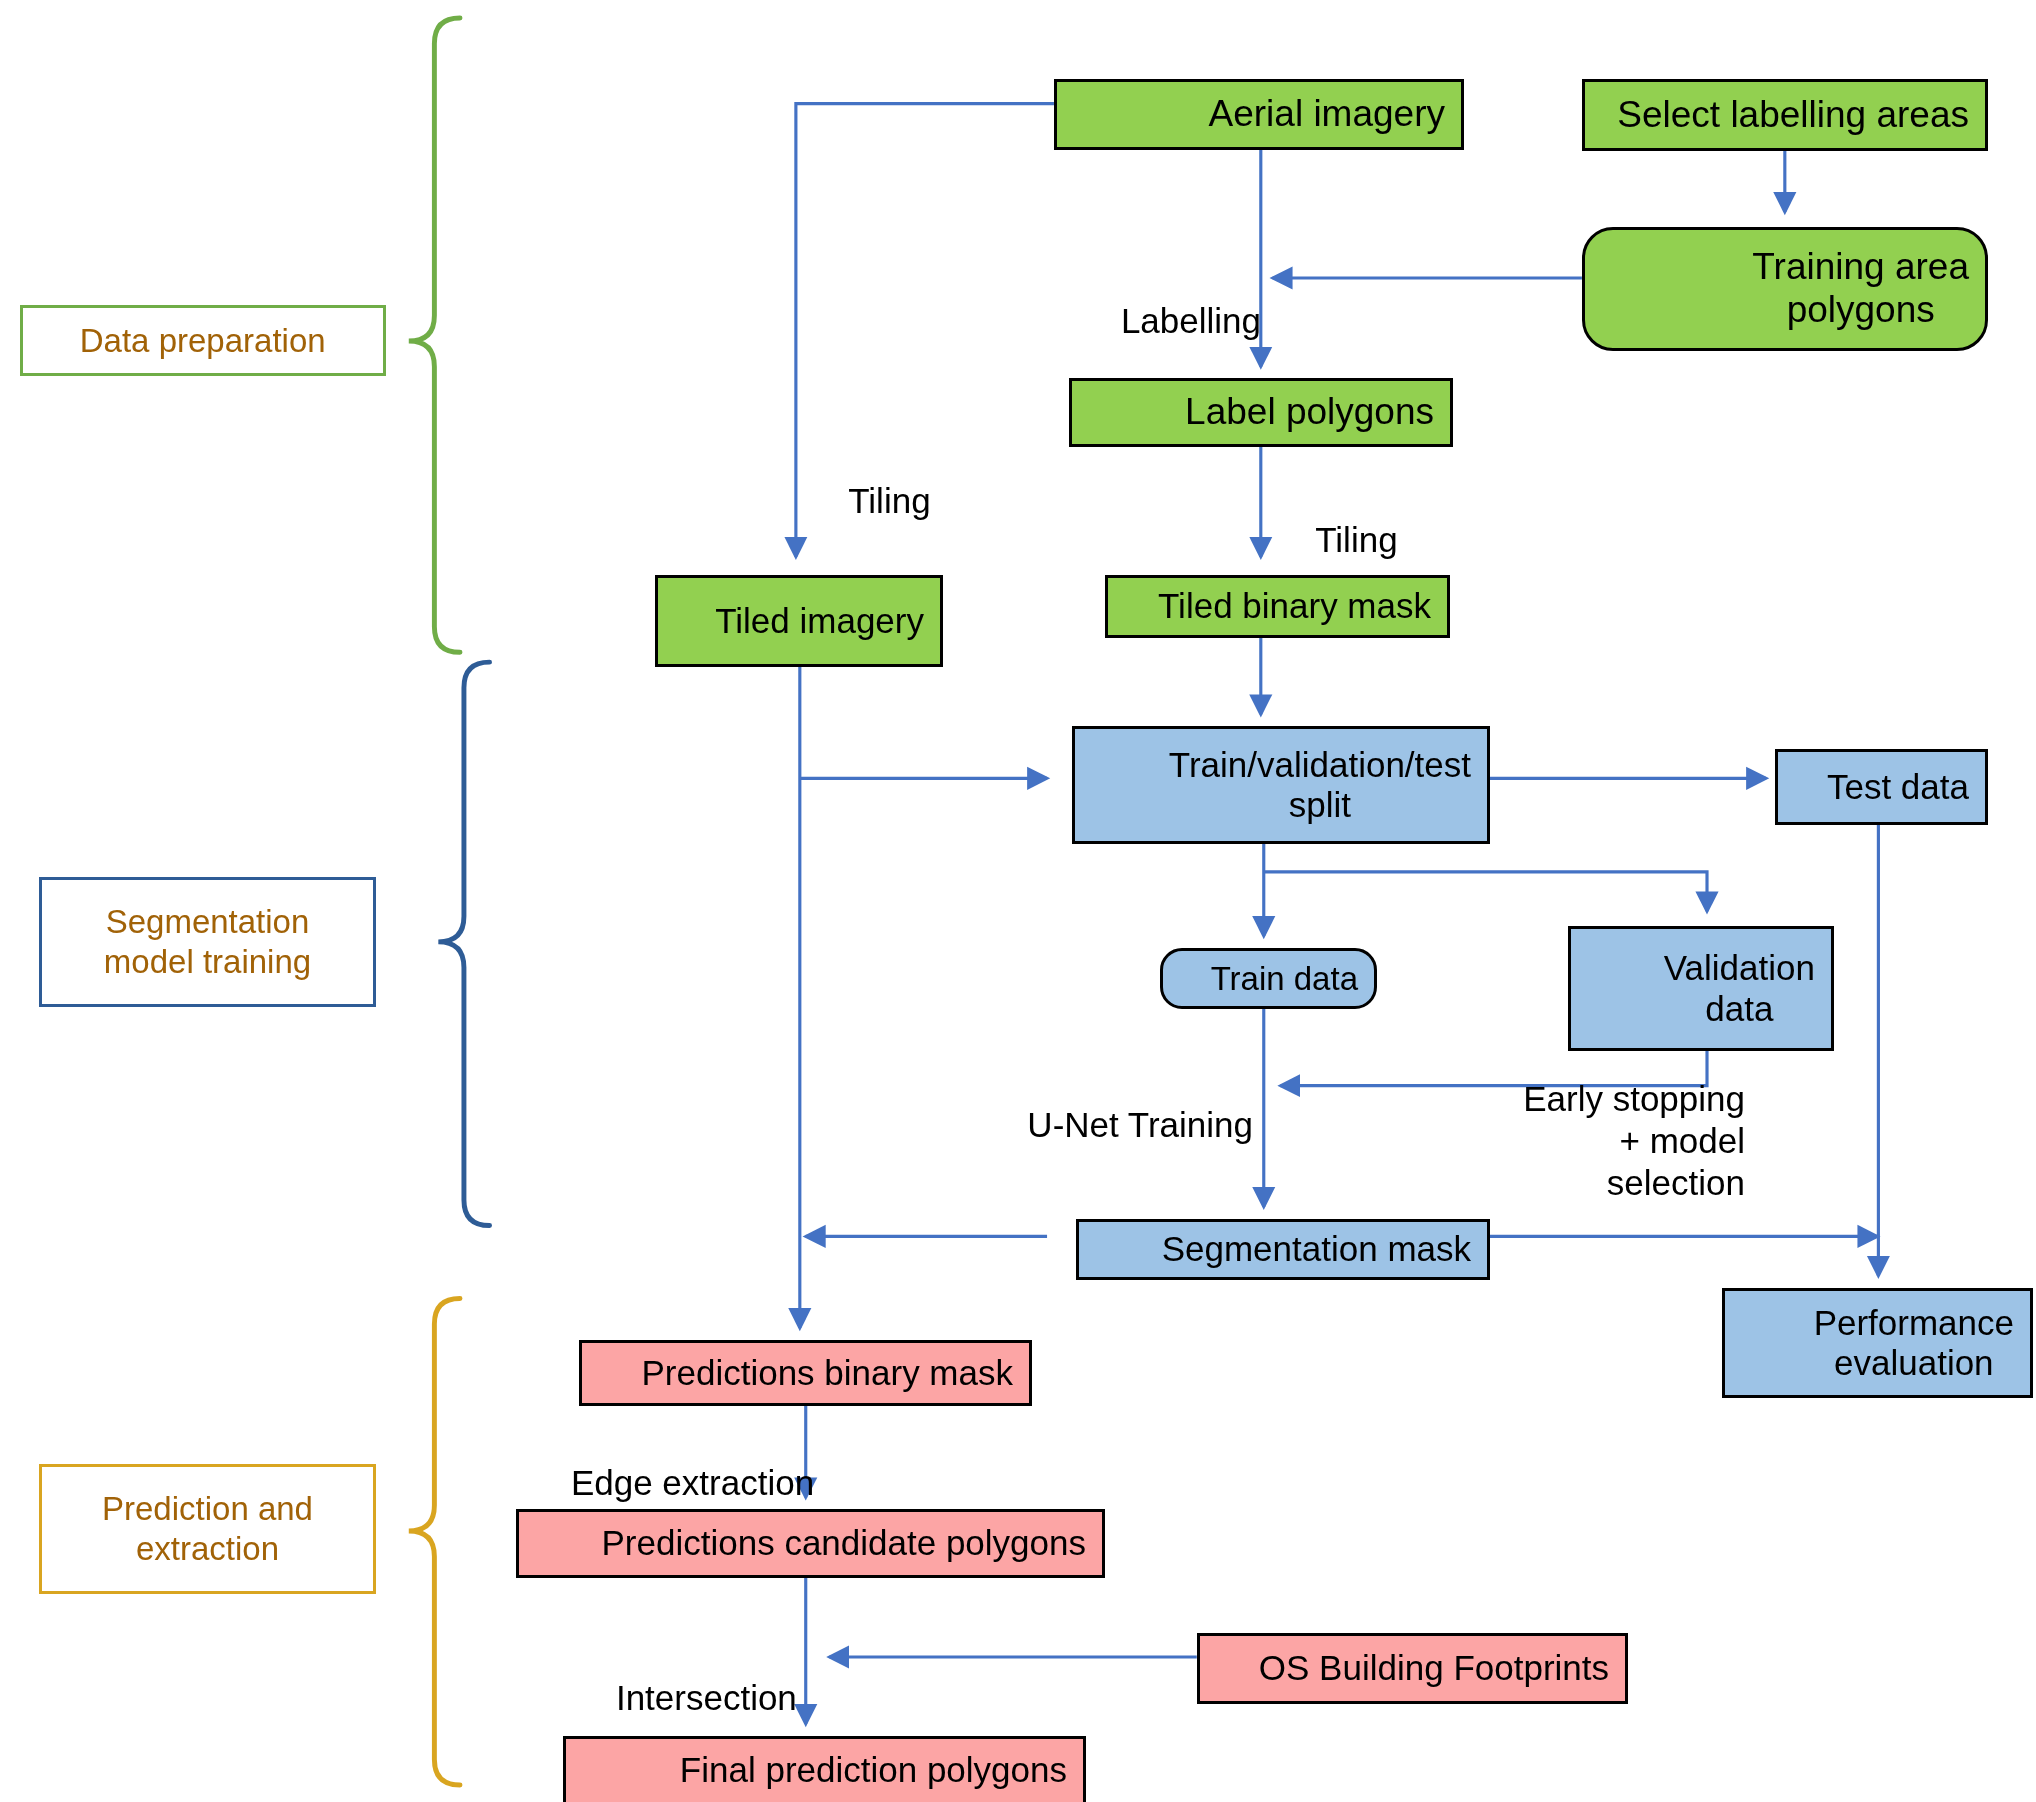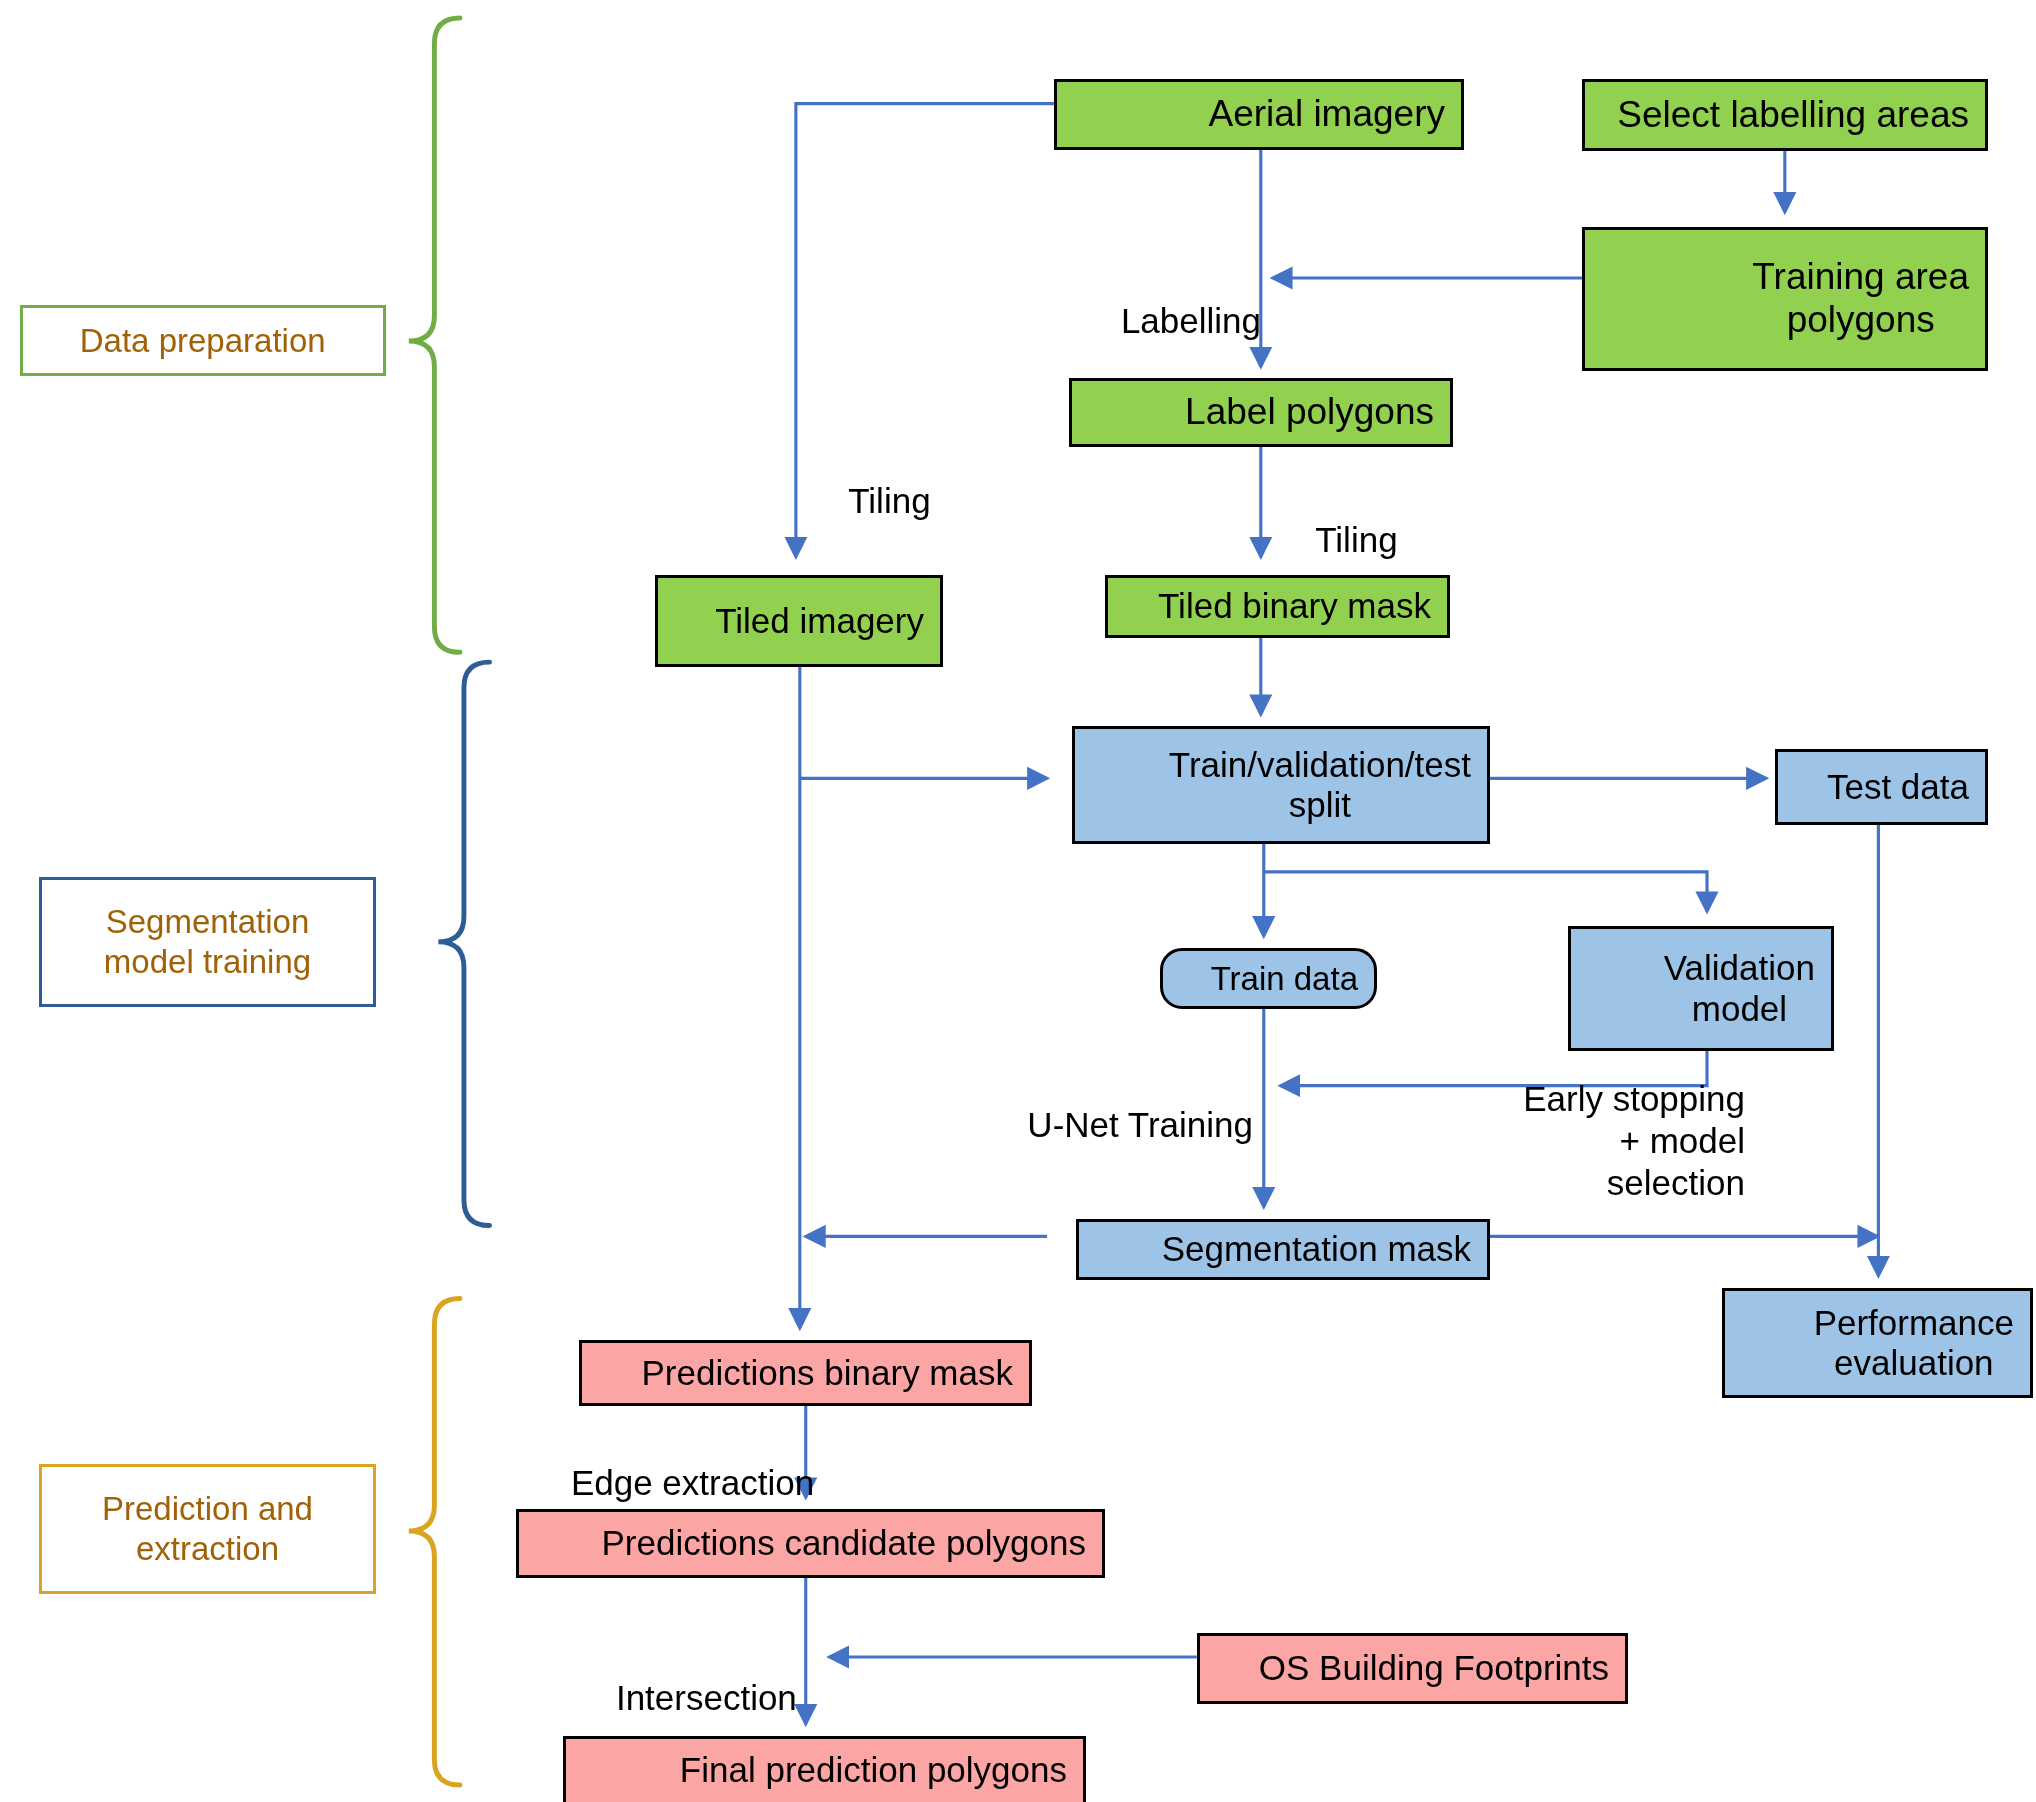--- a/index.html
+++ b/index.html
@@ -98,21 +98,21 @@
   </div>
 
   <div class="node green" style="left:1054px;top:67px;width:410px;height:71px;font-size:37px;">
     <span>Aerial imagery</span>
   </div>
 
   <div class="node green" style="left:1582px;top:67px;width:406px;height:72px;font-size:37px;">
     <span>Select labelling areas</span>
   </div>
 
-  <div class="node green" style="left:1582px;top:215px;width:406px;height:144px;font-size:37px;white-space:pre-line;">
+  <div class="node green" style="left:1582px;top:215px;width:406px;height:124px;font-size:37px;white-space:pre-line;border-radius:31px;">
     <span>Training area
 polygons</span>
   </div>
 
   <div class="node green" style="left:1069px;top:366px;width:384px;height:69px;font-size:37px;">
     <span>Label polygons</span>
   </div>
 
   <div class="node green" style="left:655px;top:563px;width:288px;height:92px;font-size:35px;">
     <span>Tiled imagery</span>
@@ -130,21 +130,21 @@
   <div class="node blue" style="left:1775px;top:737px;width:213px;height:76px;font-size:35px;">
     <span>Test data</span>
   </div>
 
   <div class="node blue" style="left:1160px;top:936px;width:217px;height:61px;font-size:33px;border-radius:22px;">
     <span>Train data</span>
   </div>
 
   <div class="node blue" style="left:1568px;top:914px;width:266px;height:125px;font-size:35px;white-space:pre-line;">
     <span>Validation
-model</span>
+data</span>
   </div>
 
   <div class="node blue" style="left:1076px;top:1207px;width:414px;height:61px;font-size:35px;">
     <span>Segmentation mask</span>
   </div>
 
   <div class="node blue" style="left:1722px;top:1276px;width:311px;height:110px;font-size:35px;white-space:pre-line;">
     <span>Performance
 evaluation</span>
   </div>

